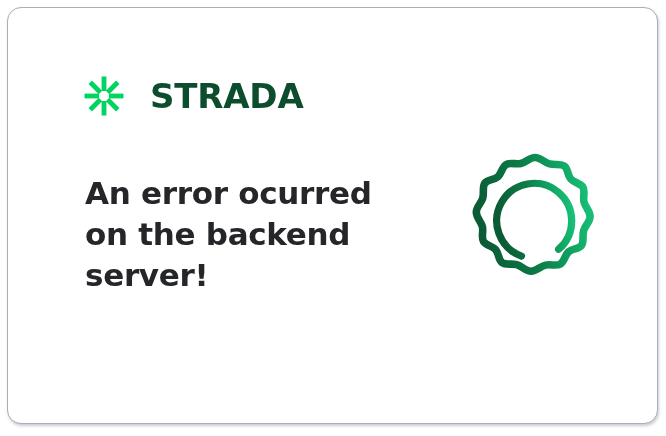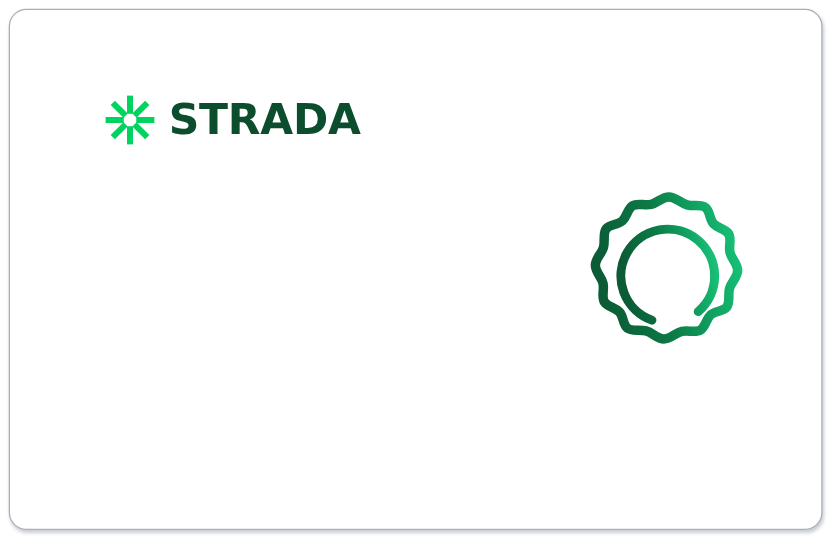--- a/index.html
+++ b/index.html
@@ -35,21 +35,21 @@
     box-shadow: 1px 2px 3px rgba(80, 88, 104, 0.30);
   }
 
   
   .brand {
     position: absolute;
     left: 76px;
     top: 68px;
     display: flex;
     align-items: center;
-    gap: 11px;
+    gap: 26px;
   }
   .brand-mark {
     width: 40px;
     height: 40px;
     display: block;
     flex: 0 0 auto;
   }
   .brand-word {
     font-family: "DejaVu Sans", sans-serif;
     font-size: 34px;
@@ -109,20 +109,21 @@
             <rect x="17.6" y="0.5" width="4.8" height="14.5" transform="rotate(45 20 20)"></rect>
             <rect x="17.6" y="25.0" width="4.8" height="14.5" transform="rotate(45 20 20)"></rect>
             <rect x="0.5" y="17.6" width="14.5" height="4.8" transform="rotate(45 20 20)"></rect>
             <rect x="25.0" y="17.6" width="14.5" height="4.8" transform="rotate(45 20 20)"></rect>
           </g>
         </svg>
       </span>
       <span class="brand-word">STRADA</span>
     </div>
 
+    <p class="headline">An error ocurred on the backend server!</p>
 
     <div class="gear-wrap">
       <svg class="gear-svg" viewBox="0 0 166 166" aria-hidden="true">
         <defs>
           <linearGradient id="gearGrad" x1="0.05" y1="0.55" x2="1" y2="0.38">
             <stop offset="0%" stop-color="#0b5c36"></stop>
             <stop offset="42%" stop-color="#0c7a46"></stop>
             <stop offset="72%" stop-color="#109e5f"></stop>
             <stop offset="100%" stop-color="#18bf76"></stop>
           </linearGradient>

